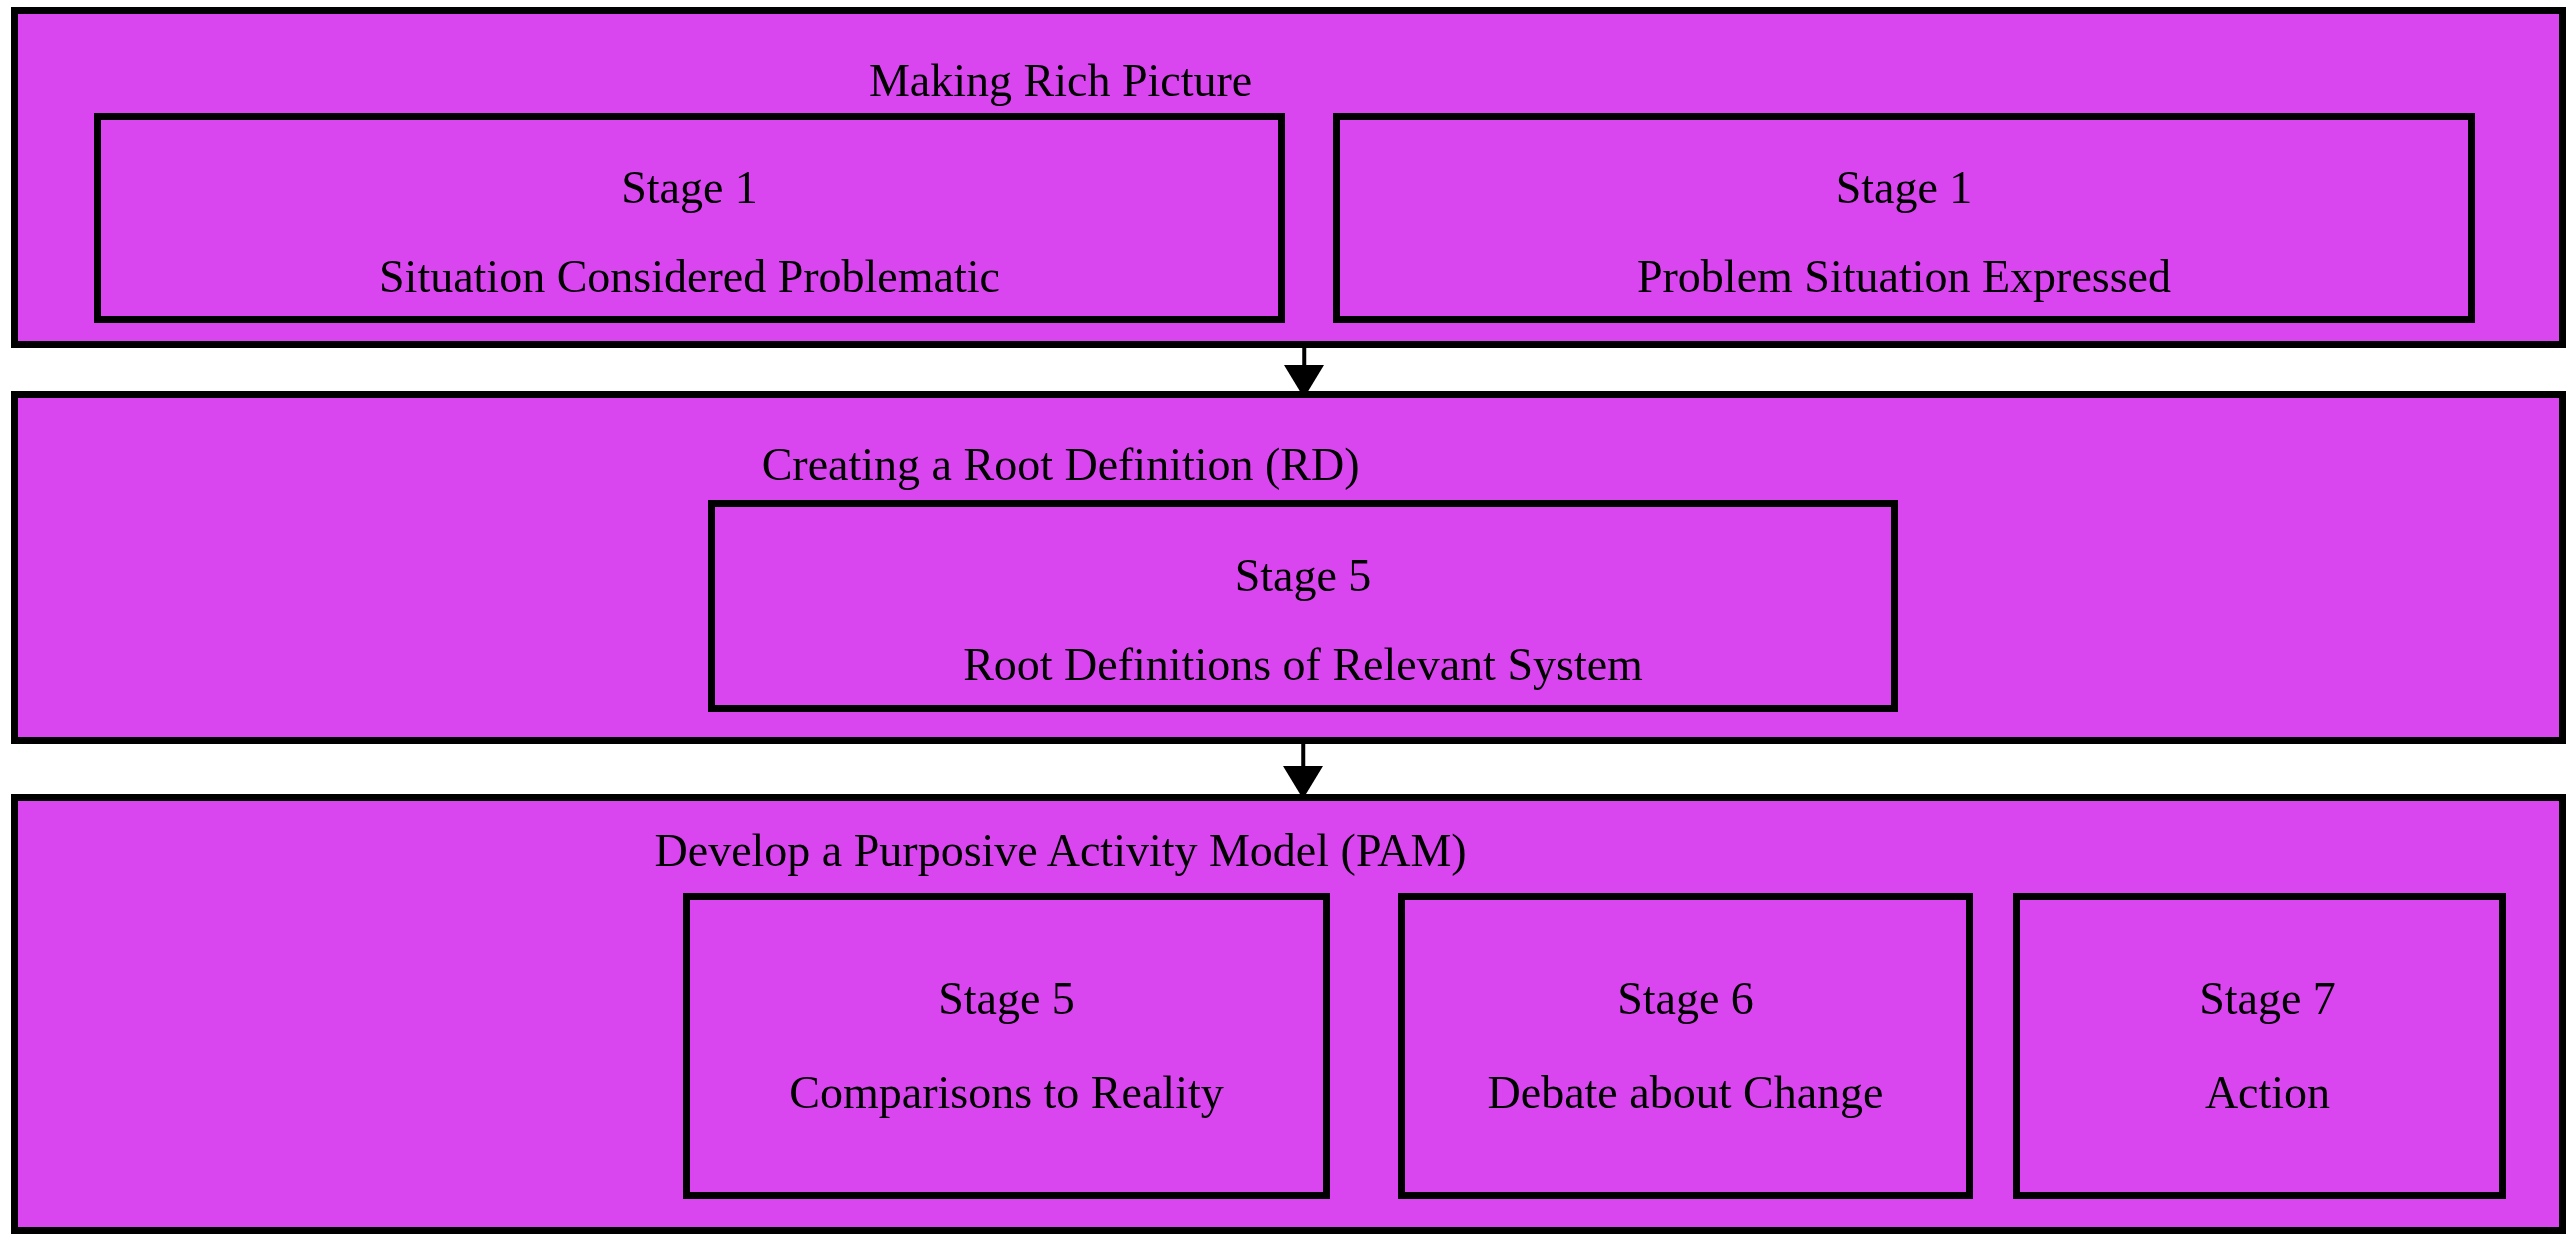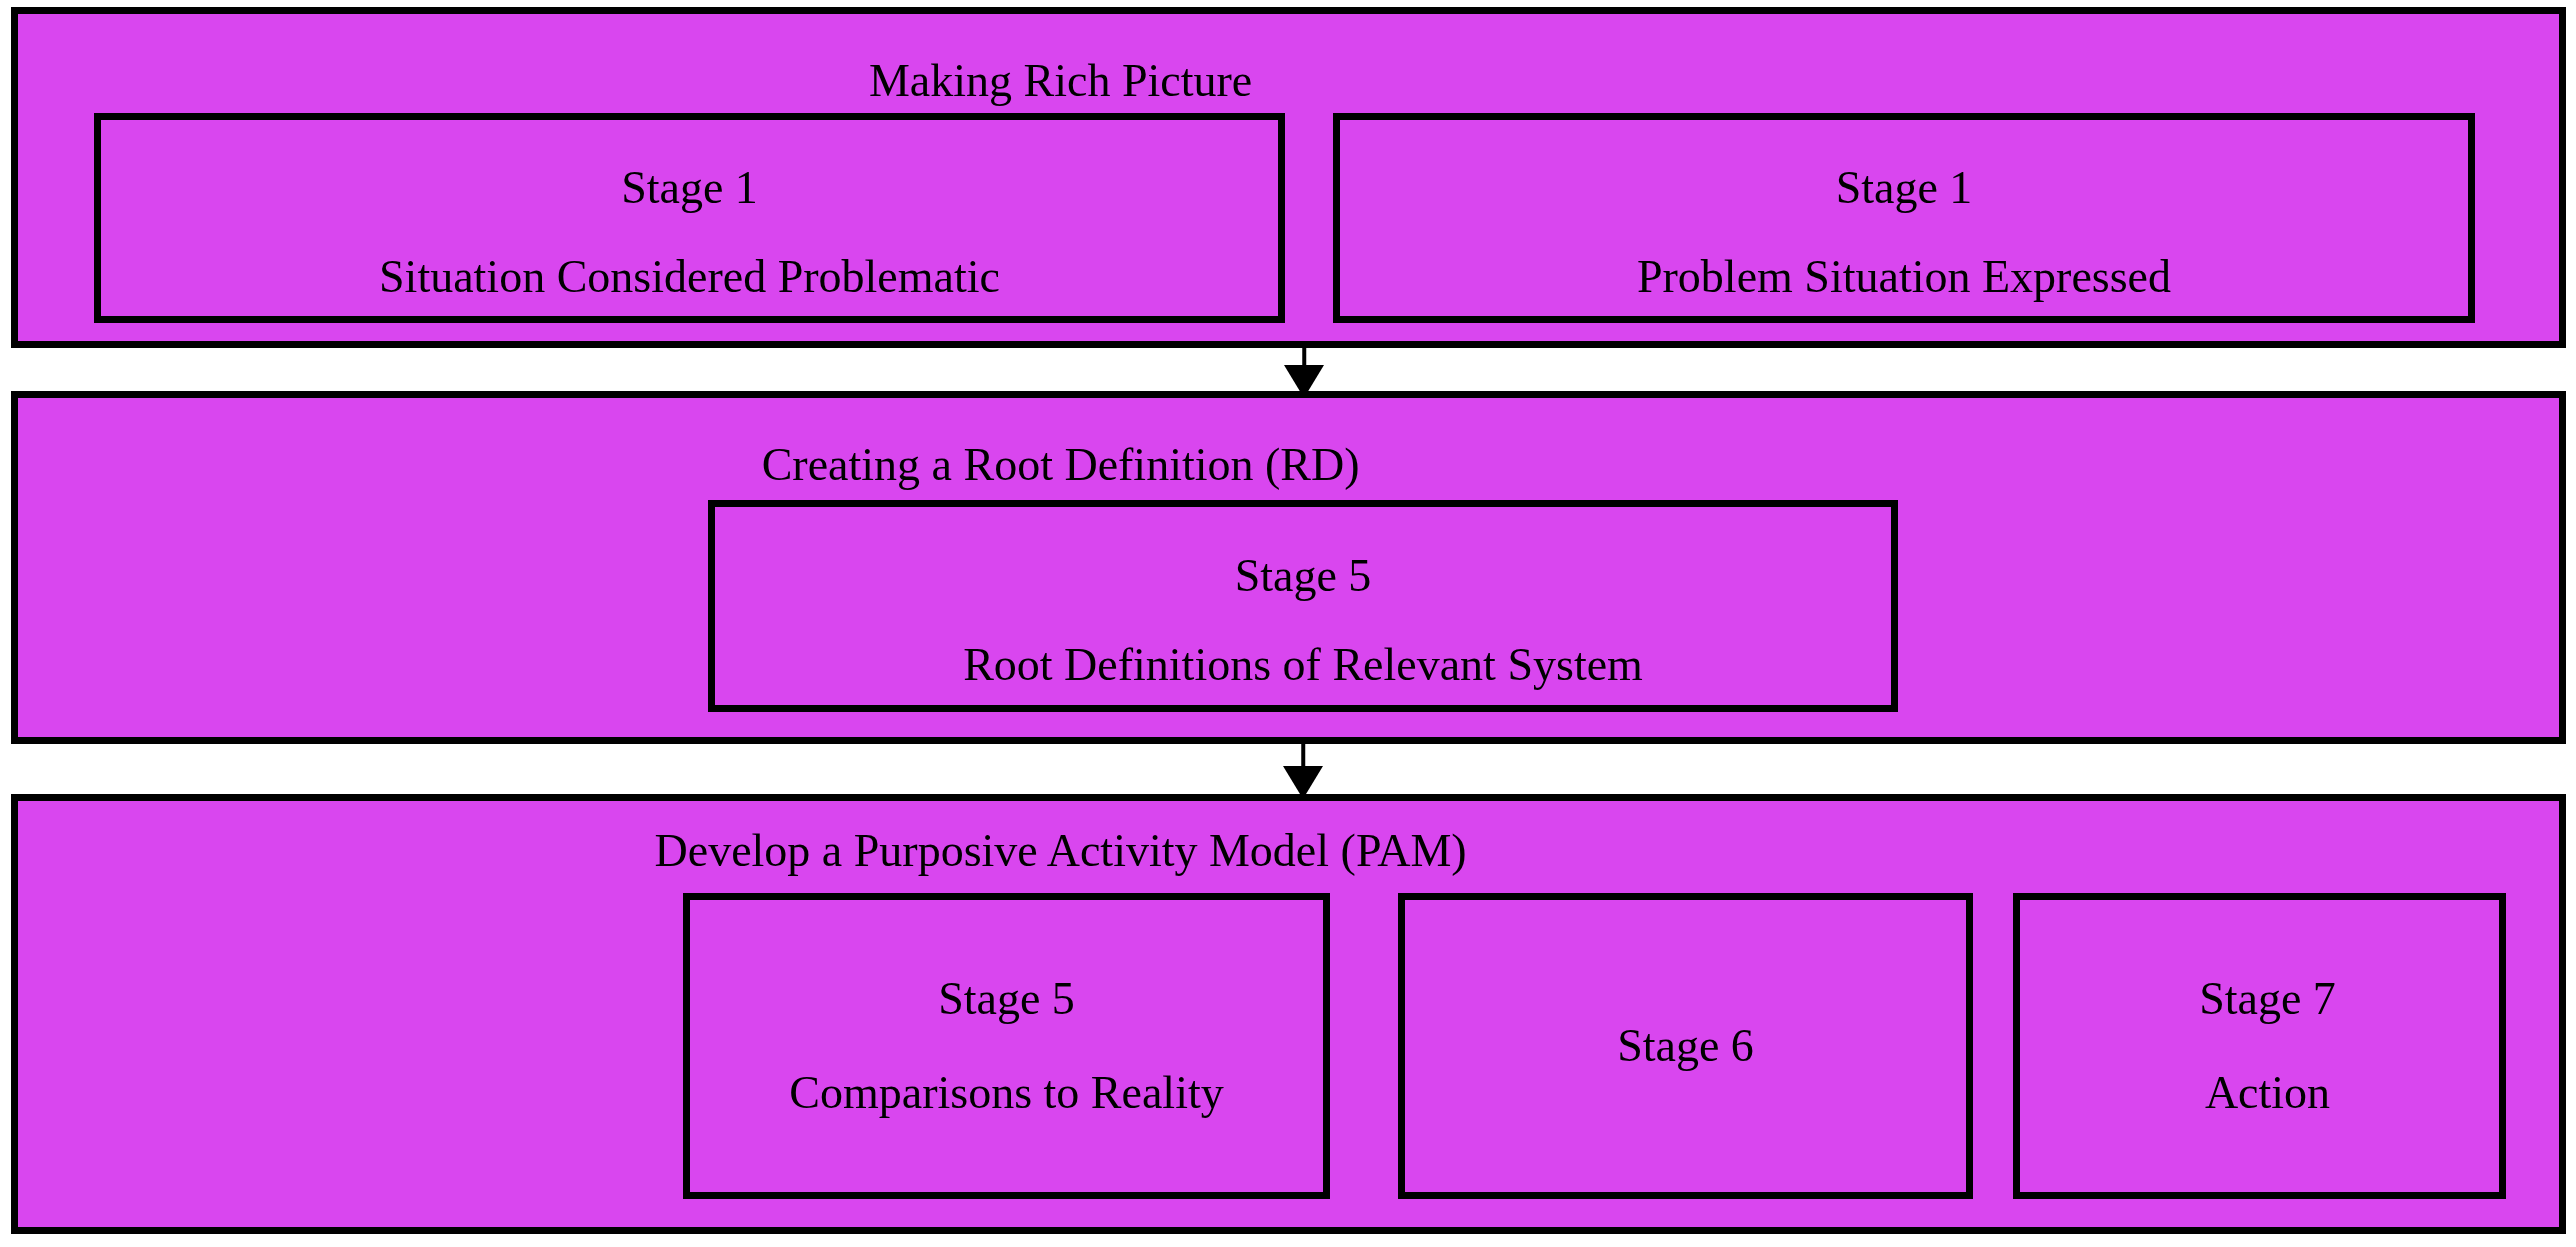--- a/index.html
+++ b/index.html
@@ -128,20 +128,21 @@
   <div class="section-title title-pam">Develop a Purposive Activity Model (PAM)</div>
 
 
   <div class="box stage lower st5">
     <div class="stage-line">Stage 5</div>
     <div class="stage-line">Comparisons to Reality</div>
   </div>
 
   <div class="box stage lower st6">
     <div class="stage-line">Stage 6</div>
+    <div class="stage-line">Debate about Change</div>
   </div>
 
   <div class="box stage lower st7">
     <div class="stage-line">Stage 7</div>
     <div class="stage-line">Action</div>
   </div>
 
 </div>
 
 

